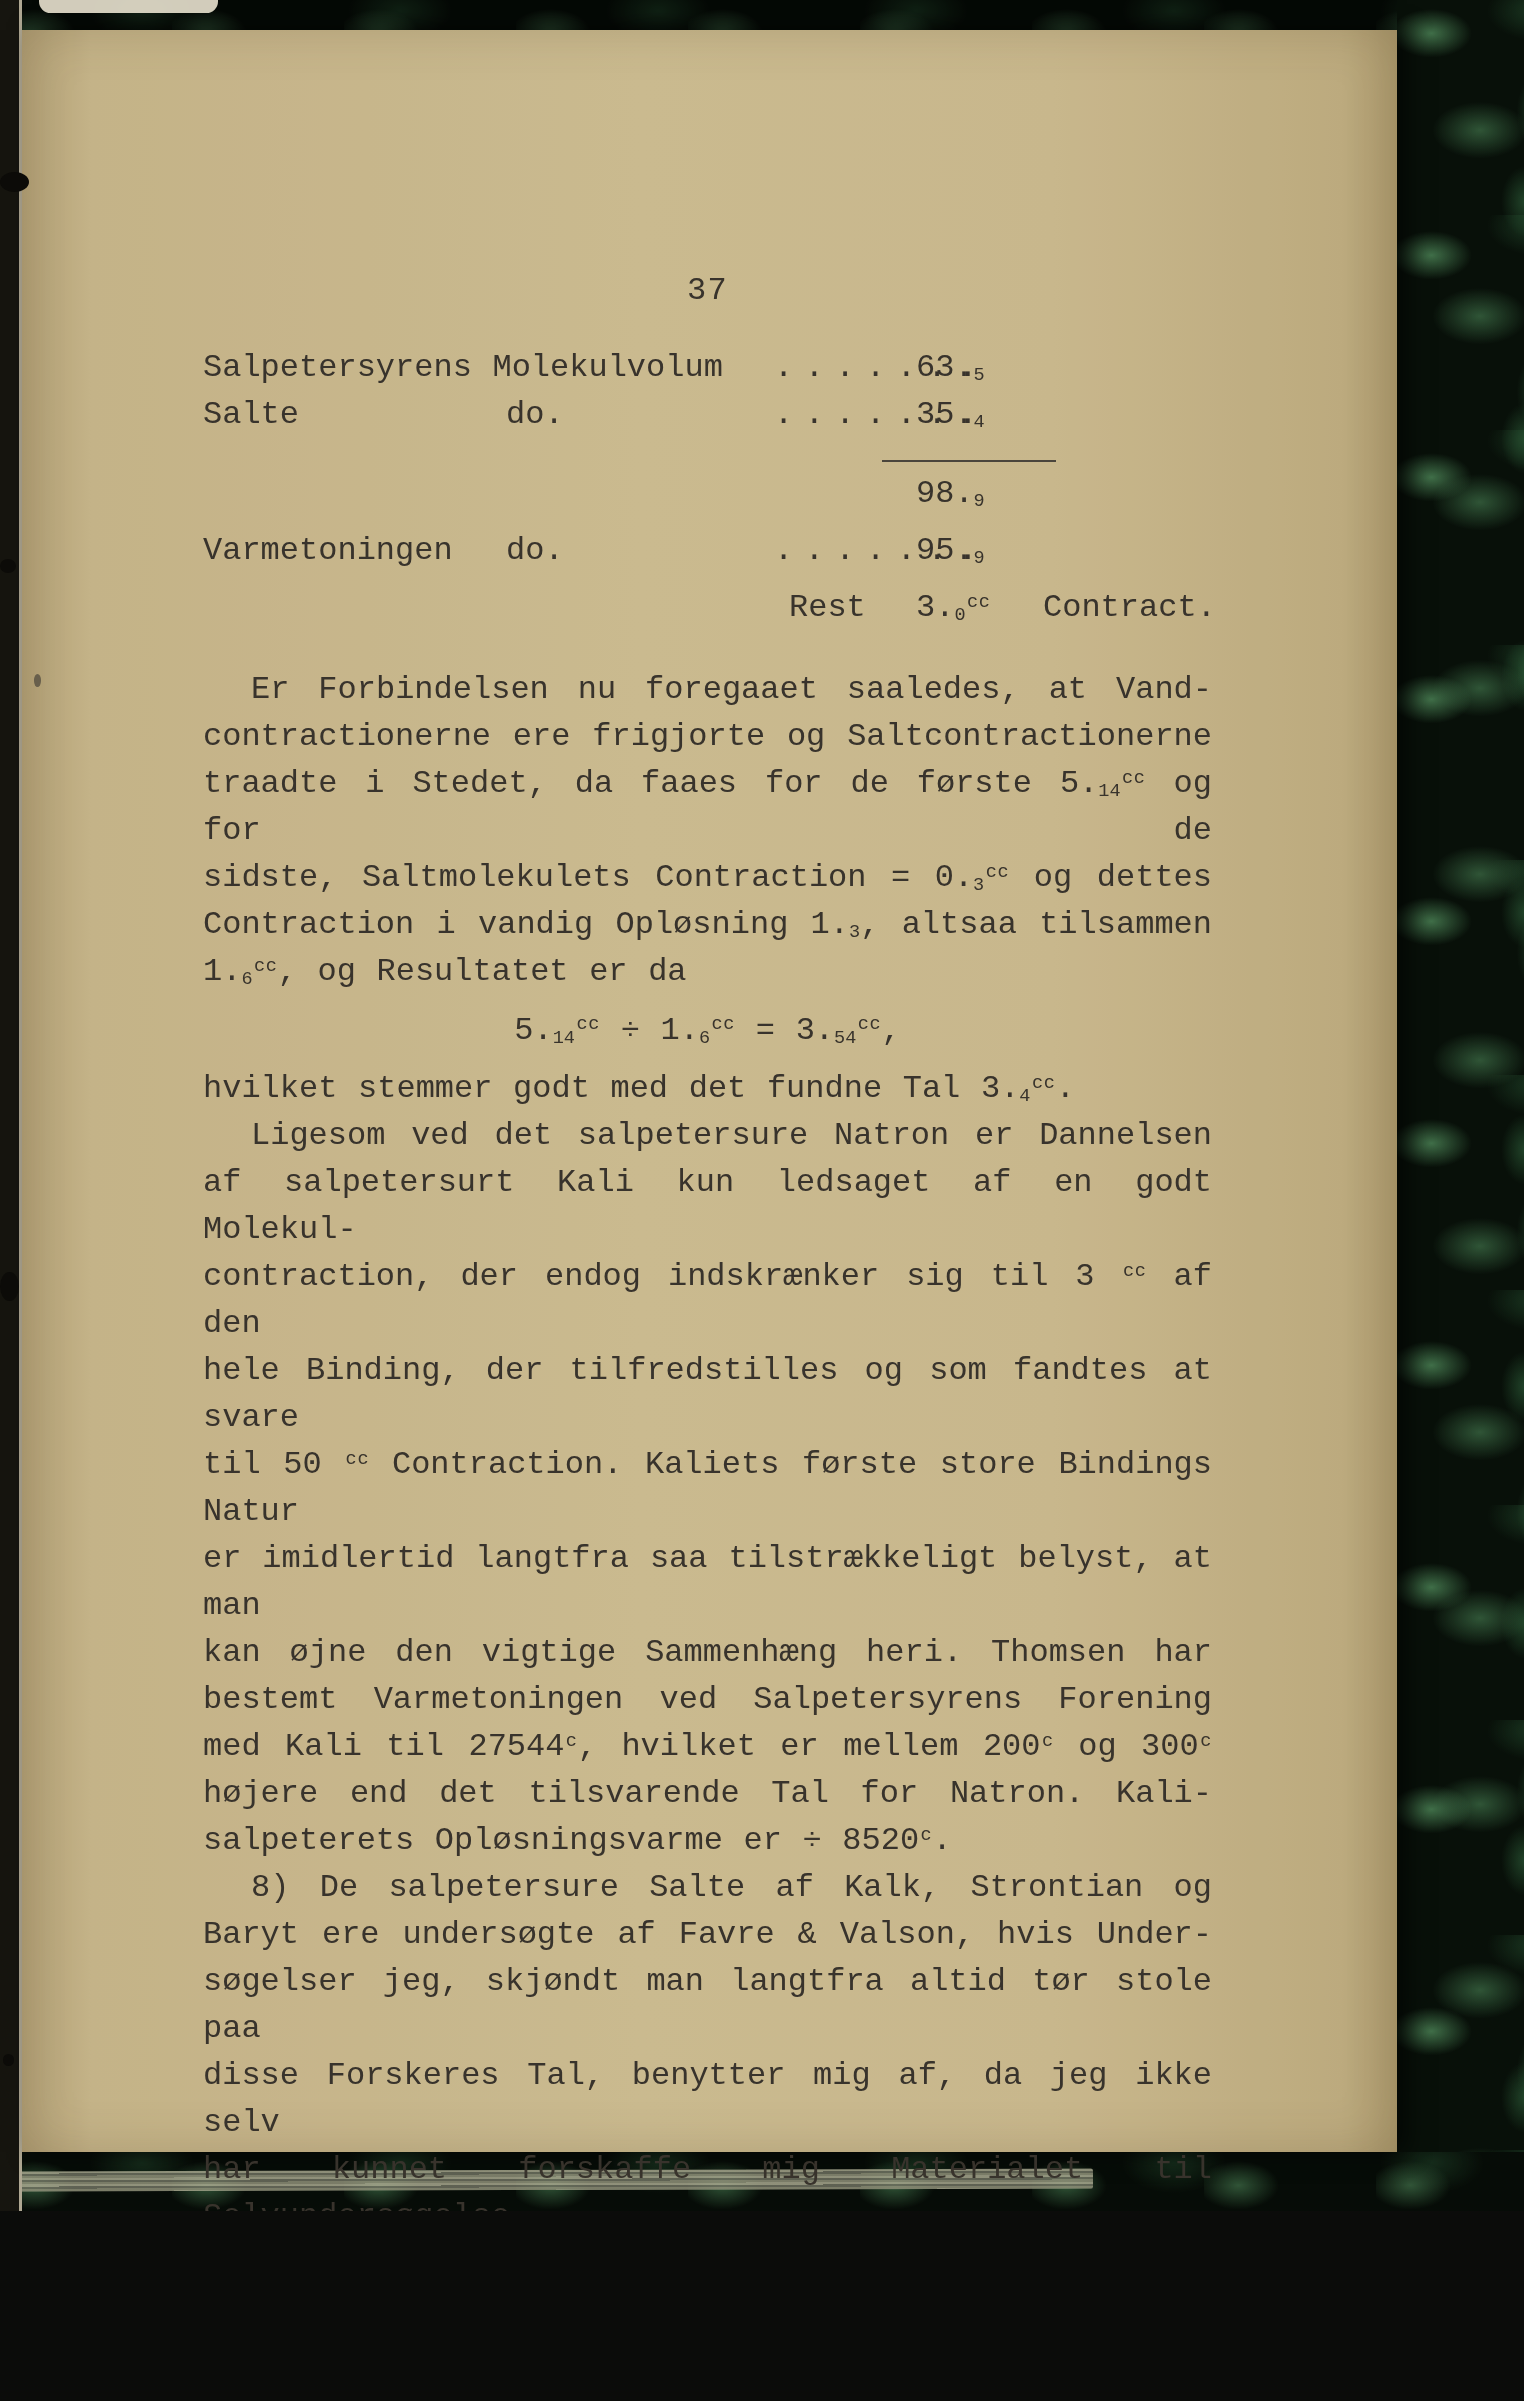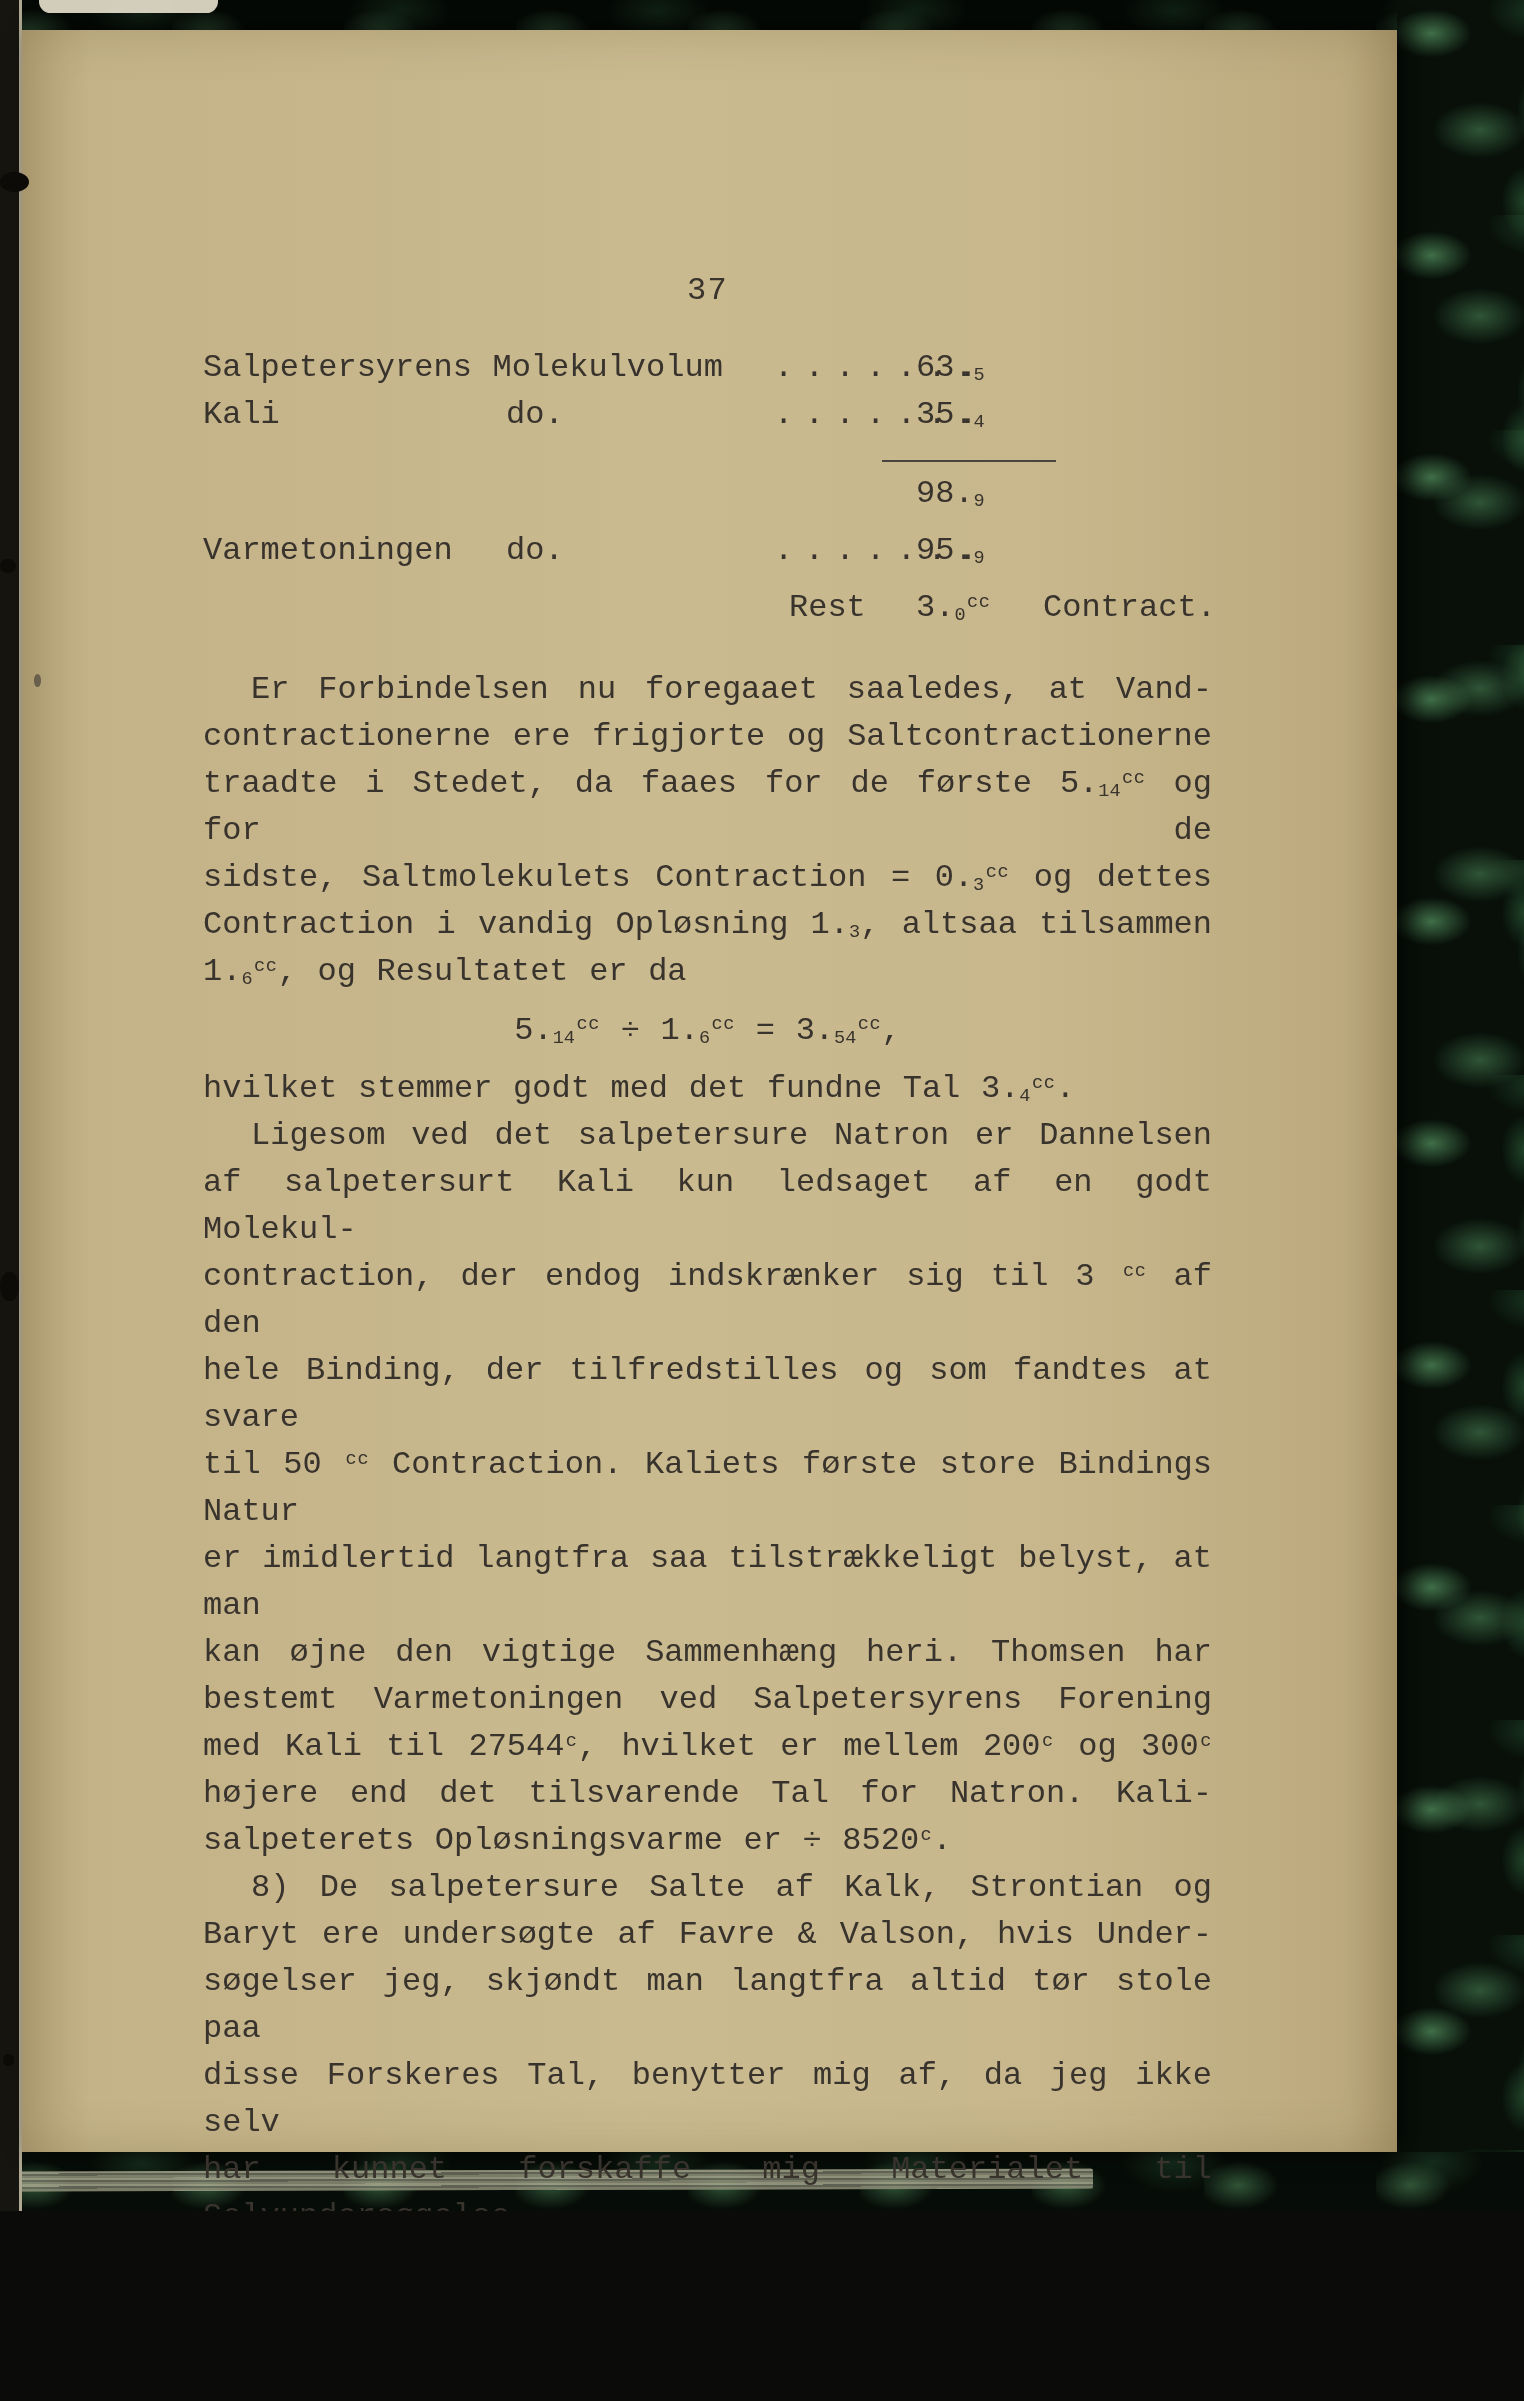--- a/index.html
+++ b/index.html
@@ -88,21 +88,21 @@
 
     <div class="pagenum">37</div>
 
     <div class="vtable">
       <div class="trow" style="top:0;">
         <span class="tc" style="left:0;">Salpetersyrens Molekulvolum</span>
         <span class="tc dots" style="left:571px;">.......</span>
         <span class="tc" style="left:713px;"><span>63.</span><span class="sub">5</span></span>
       </div>
       <div class="trow" style="top:47px;">
-        <span class="tc" style="left:0;">Kali</span>
+        <span class="tc" style="left:0;">Salte</span>
         <span class="tc" style="left:303px;">do.</span>
         <span class="tc dots" style="left:571px;">.......</span>
         <span class="tc" style="left:713px;"><span>35.</span><span class="sub">4</span></span>
       </div>
       <div class="sum-rule"></div>
       <div class="trow" style="top:126px;">
         <span class="tc" style="left:713px;text-align:center;"><span>98.</span><span class="sub">9</span></span>
       </div>
       <div class="trow" style="top:183px;">
         <span class="tc" style="left:0;">Varmetoningen</span>

